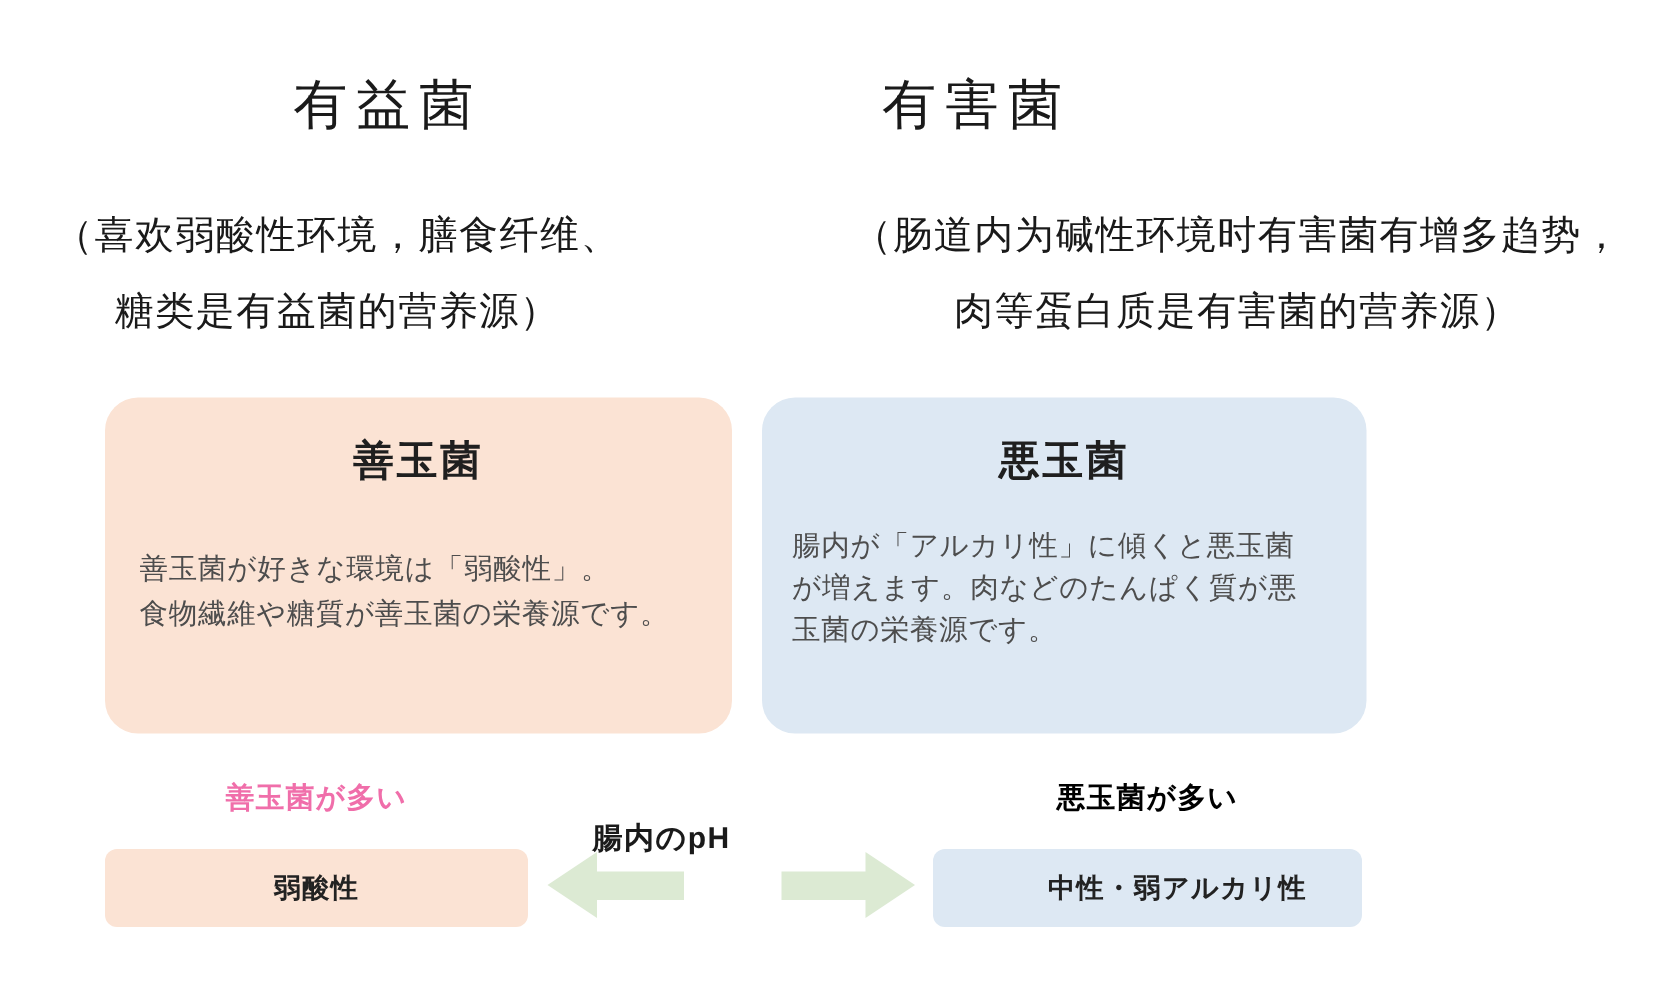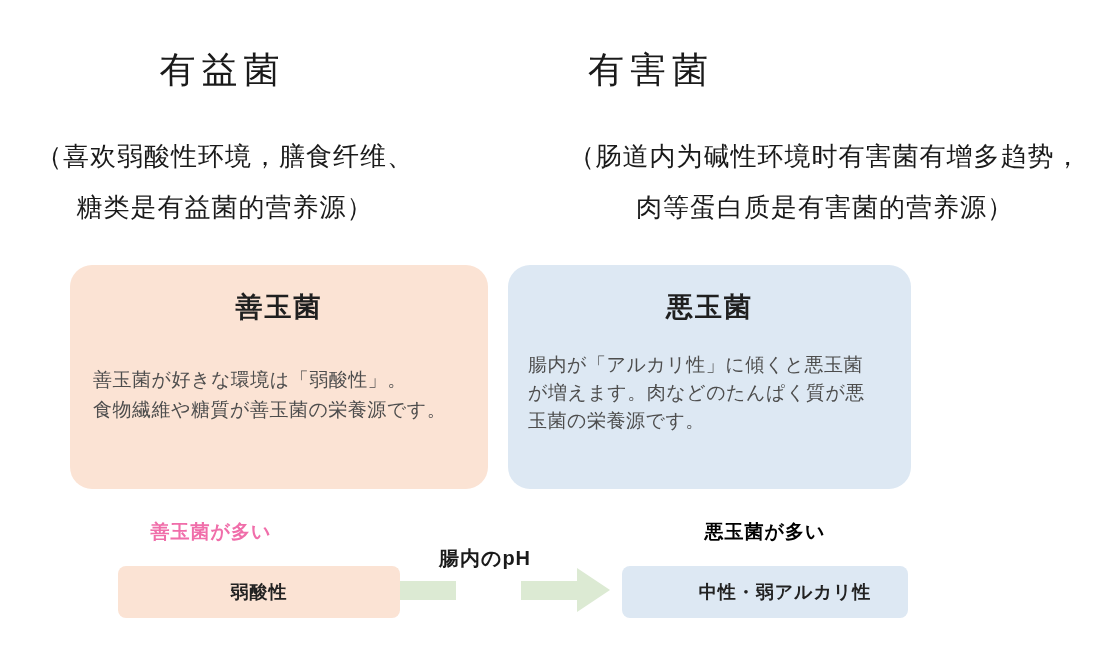--- a/index.html
+++ b/index.html
@@ -15,21 +15,21 @@
   
   .serif { font-family: "Liberation Serif", "DejaVu Serif", serif; color: #1a1a1a; }
   .head-title {
     position: absolute;
     top: 46px;
     font-size: 36px;
     letter-spacing: 6px;
     text-align: center;
     white-space: nowrap;
   }
-  .head-title.left  { left: 0;    width: 445px; }
+  .head-title.left  { left: 0;    width: 445px; padding-left: 36px; }
   .head-title.right { left: 531px; width: 240px; }
 
   .head-desc {
     position: absolute;
     top: 131px;
     font-size: 26px;
     line-height: 51px;
     letter-spacing: 1px;
     text-align: center;
     white-space: nowrap;
@@ -89,29 +89,28 @@
     height: 52px;
     border-radius: 8px;
     text-align: center;
     line-height: 52px;
     font-size: 18px;
     font-weight: bold;
     color: #222222;
     letter-spacing: 1px;
     box-sizing: border-box;
   }
-  .ph-box.acid   { left: 70px;  width: 282px; background: #fbe3d4; margin-left: 48px; }
+  .ph-box.acid   { left: 70px;  width: 282px; background: #fbe3d4; }
   .ph-box.alkali { left: 622px; width: 286px; background: #dde8f3; padding-left: 40px; }
 
   .ph-center-label {
     position: absolute;
     left: 395px;
     top: 545px;
     width: 180px;
-    text-align: center;
     font-size: 20px;
     font-weight: bold;
     color: #1a1a1a;
     letter-spacing: 1px;
     white-space: nowrap;
   }
 
   .arrows-svg {
     position: absolute;
     left: 0;

